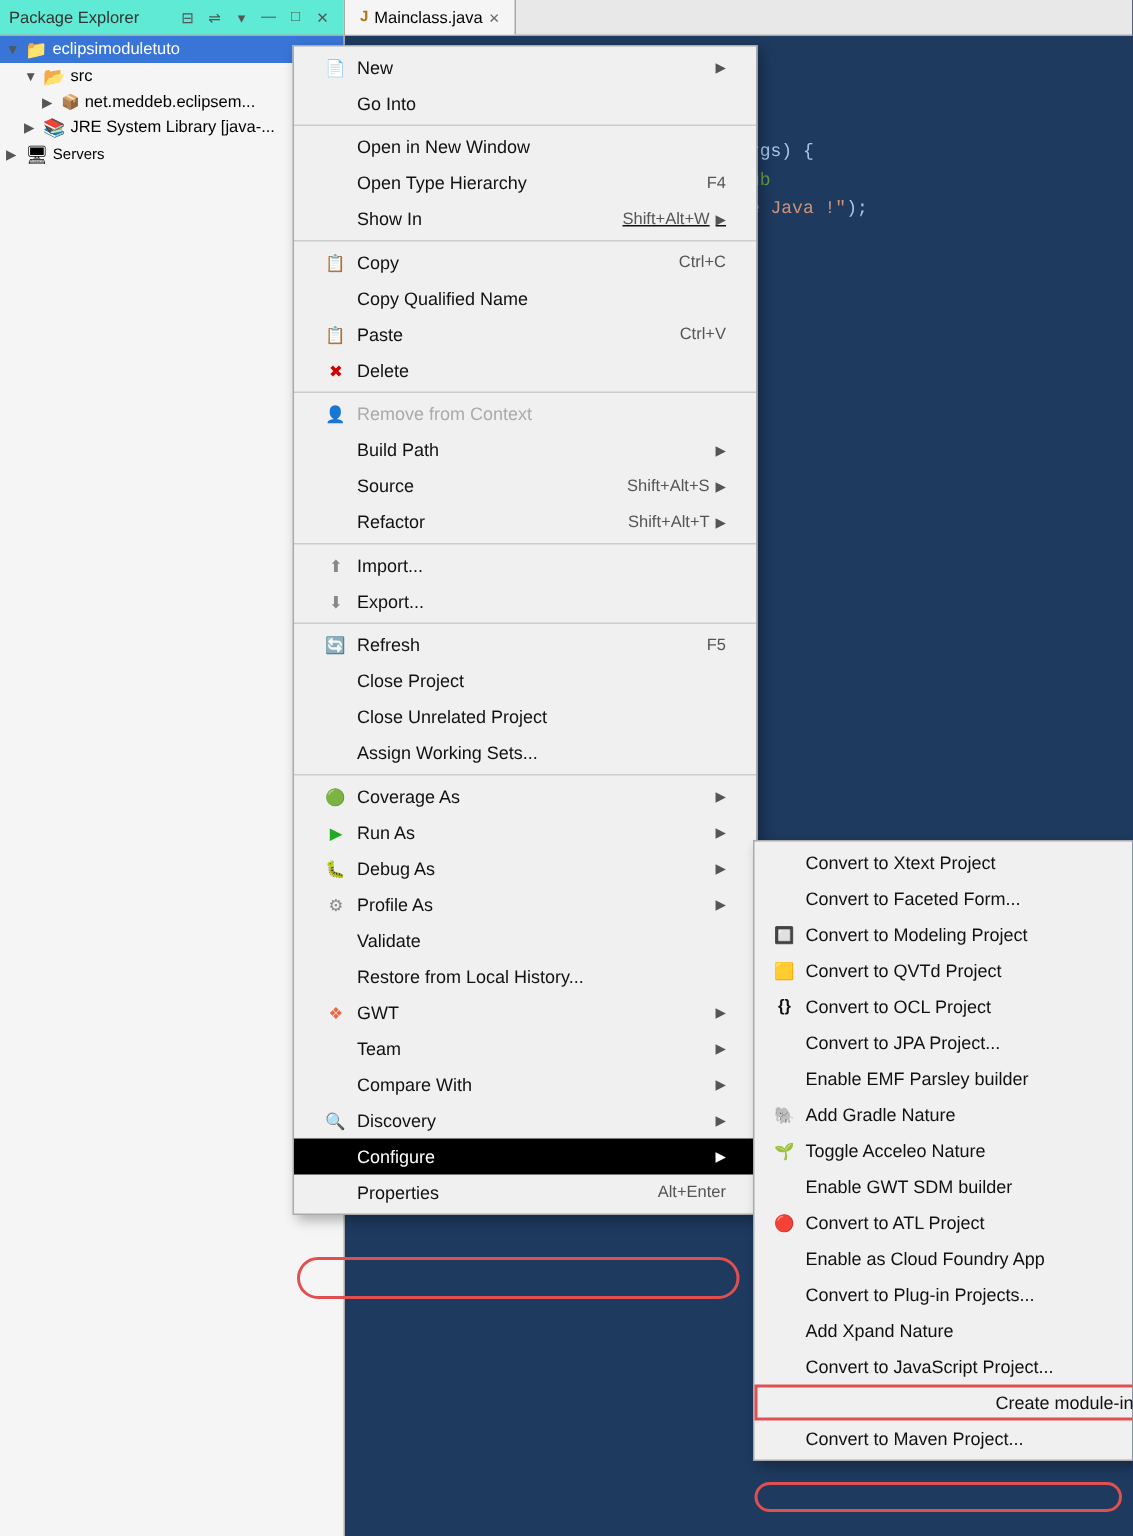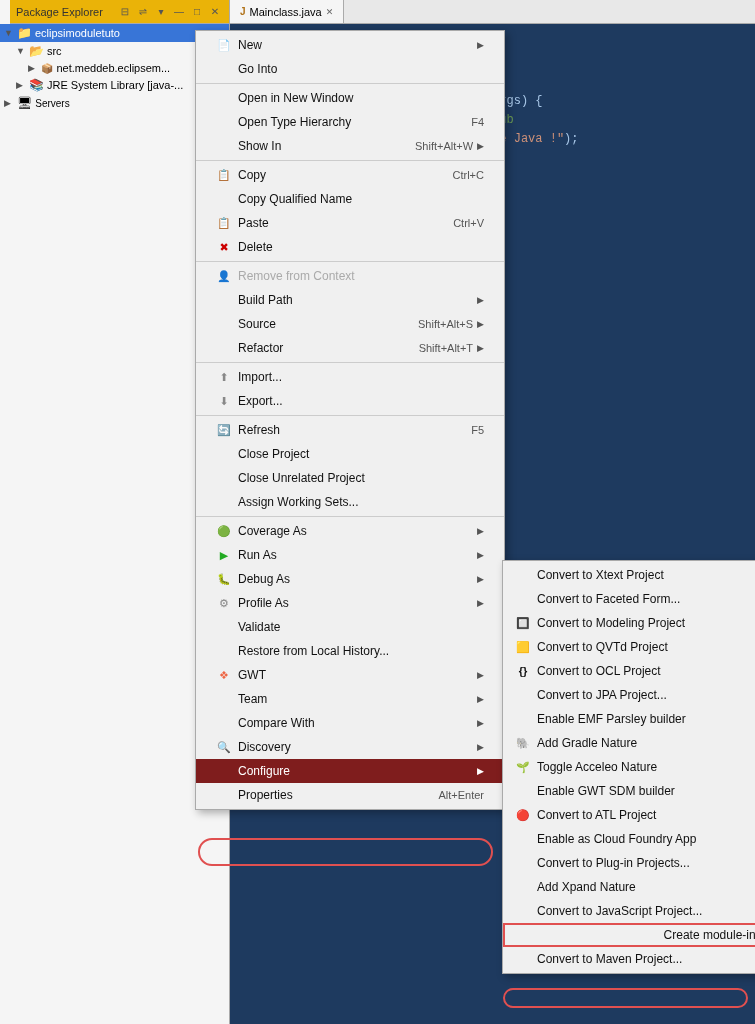--- a/index.html
+++ b/index.html
@@ -18,28 +18,27 @@
       position: absolute;
       top: 0;
       left: 0;
       width: 230px;
       height: 1024px;
       background: #f5f5f5;
       border-right: 1px solid #aaa;
     }
 
     .panel-header {
-      background: #eab308;
+      background: #5eead4;
       border-bottom: 1px solid #aaa;
       padding: 3px 6px;
       display: flex;
       align-items: center;
       gap: 4px;
       height: 24px;
-      margin-left: 10px;
     }
 
     .panel-title {
       font-size: 11px;
       color: #333;
       flex: 1;
     }
 
     .panel-icons {
       display: flex;
@@ -139,21 +138,21 @@
     .menu-item {
       padding: 4px 20px;
       display: flex;
       align-items: center;
       justify-content: space-between;
       cursor: pointer;
       white-space: nowrap;
       color: #111;
       font-size: 12px;
     }
-    .menu-item.active { background: #7f1d1d; color: white; }
+    .menu-item.active { background: #000000; color: white; }
     .menu-item.disabled { color: #aaa; cursor: default; }
 
     .menu-item-left {
       display: flex;
       align-items: center;
       gap: 6px;
     }
 
     .menu-icon {
       width: 16px;
@@ -340,21 +339,21 @@
       <span>Open Type Hierarchy</span>
     </div>
     <span class="menu-shortcut">F4</span>
   </div>
 
   <div class="menu-item">
     <div class="menu-item-left">
       <span class="menu-icon"></span>
       <span>Show In</span>
     </div>
-    <div style="display:flex;align-items:center;gap:4px;">
+    <div style="display:flex;align-items:center;gap:4px;text-decoration:underline;">
       <span class="menu-shortcut">Shift+Alt+W</span>
       <span class="menu-arrow">▶</span>
     </div>
   </div>
 
   <div class="menu-separator"></div>
 
   <div class="menu-item">
     <div class="menu-item-left">
       <span class="menu-icon copy-icon">📋</span>

